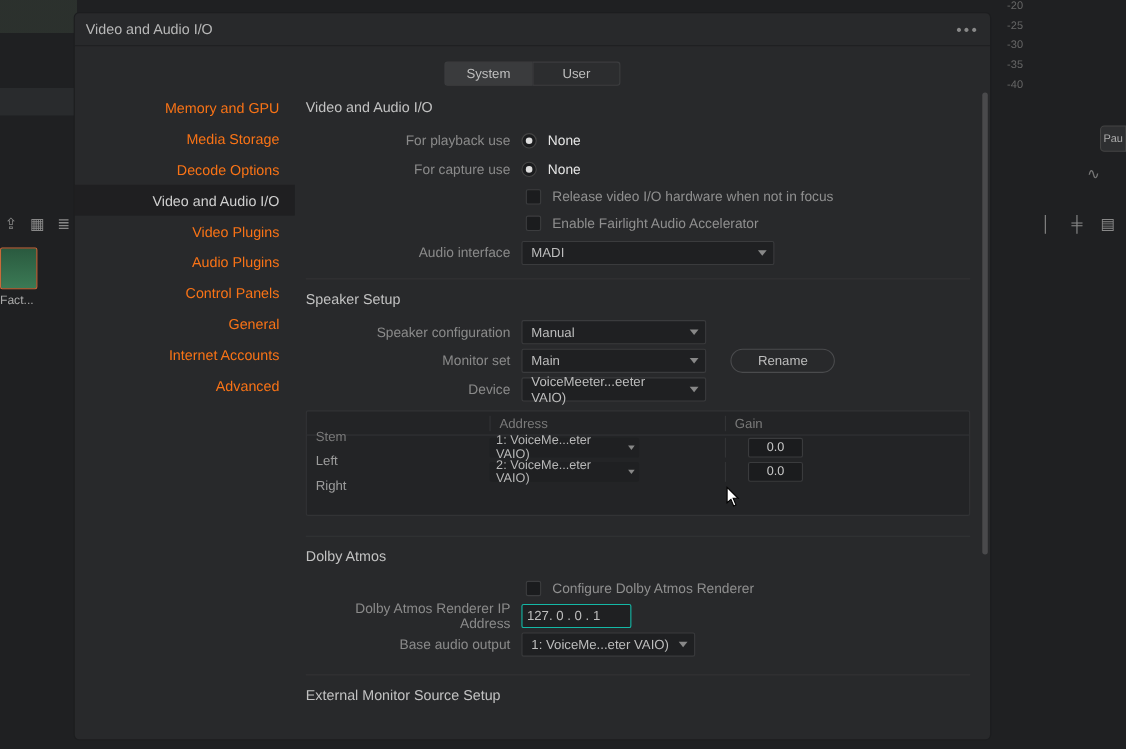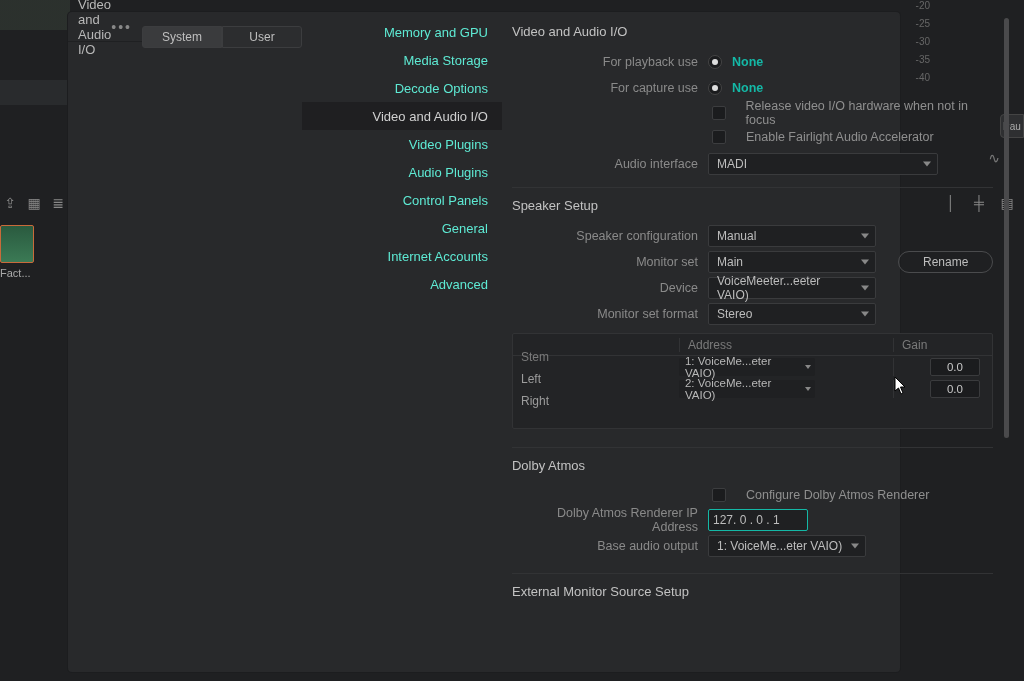--- a/index.html
+++ b/index.html
@@ -52,21 +52,21 @@
     position:absolute; top:190px; left:0; width:70px; height:26px;
     display:flex; gap:8px; align-items:center; color:#888; font-size:14px;
     padding-left:2px;
   }
   .bottom-toolbar span{display:inline-flex;align-items:center;justify-content:center;width:16px;height:16px;}
 
   
   .dialog {
     position:absolute; top:12px; left:68px; width:832px; height:660px;
     background:#28292b; border-radius:4px; box-shadow:0 0 0 1px #1c1d1f;
-    display:flex; flex-direction:row;
+    display:flex; flex-direction:column;
   }
   .titlebar {
     height:30px; display:flex; align-items:center; justify-content:space-between;
     padding:0 10px; border-bottom:1px solid #1f2022;
   }
   .title { color:#b8b8b8; font-size:13px; }
   .dots { color:#888; letter-spacing:2px; font-size:14px; cursor:pointer; }
 
   .tab-row {
     height:32px; display:flex; align-items:flex-end; justify-content:center;
@@ -81,21 +81,21 @@
   .tab:first-child{border-radius:3px 0 0 3px;}
   .tab:last-child{border-radius:0 3px 3px 0;}
 
   .body { display:flex; flex:1; min-height:0; }
   .sidebar {
     width:200px; padding-top:6px;
     display:flex; flex-direction:column;
   }
   .side-item {
     height:28px; display:flex; align-items:center; justify-content:flex-end;
-    padding-right:14px; color:#5eead4; font-size:13px; cursor:pointer;
+    padding-right:14px; color:#f97316; font-size:13px; cursor:pointer;
   }
   .side-item.active { background:#1f1f21; color:#d0d0d0; }
 
   .content {
     flex:1; overflow:hidden; position:relative;
     padding:6px 18px 0 10px;
   }
   .scrollbar {
     position:absolute; right:2px; top:6px; width:5px; height:620px;
     background:transparent;
@@ -111,27 +111,27 @@
   }
   .row .lbl {
     width:186px; text-align:right; color:#8a8a8a; font-size:12.5px;
   }
   .radio {
     width:14px; height:14px; border-radius:50%; background:#1b1c1e;
     display:inline-flex; align-items:center; justify-content:center;
     border:1px solid #444;
   }
   .radio .dot { width:6px; height:6px; border-radius:50%; background:#ddd; }
-  .val { color:#14b8a6; font-size:12.5px;font-weight:bold; }
+  .val { color:#e5e5e5; font-size:12.5px; }
 
   .checkbox {
     width:14px; height:14px; background:#1b1c1e; border:1px solid #3c3d3f;
     border-radius:2px; display:inline-block;
   }
-  .chk-row { display:flex; align-items:center; gap:20px; height:24px; margin-left:200px; }
+  .chk-row { display:flex; align-items:center; gap:10px; height:24px; margin-left:200px; }
   .chk-row .chk-label{ color:#8f8f8f; font-size:12.5px; }
 
   .select {
     height:22px; background:#1f2022; border:1px solid #3a3b3d; border-radius:2px;
     color:#bdbdbd; font-size:12px; display:flex; align-items:center;
     padding:0 22px 0 8px; position:relative; cursor:pointer;
   }
   .select .caret {
     position:absolute; right:6px; top:50%; transform:translateY(-50%);
     width:0;height:0;border-left:4px solid transparent;border-right:4px solid transparent;
@@ -163,21 +163,21 @@
     display:flex;align-items:center;padding:0 18px 0 6px;position:relative;color:#b8b8b8;
     font-size:11.5px;
   }
   .stem-row .mini-select .caret{
     position:absolute;right:4px;top:50%;transform:translateY(-50%);
     width:0;height:0;border-left:3px solid transparent;border-right:3px solid transparent;border-top:4px solid #888;
   }
   .gain-box{
     width:50px;height:18px;background:#1b1c1e;border:1px solid #3a3b3d;border-radius:2px;
     color:#c8c8c8;text-align:center;font-size:11.5px;display:flex;align-items:center;justify-content:center;
-    margin-left:26px;
+    margin-left:10px;
   }
   .stem-pad{height:28px;}
 
   .textfield{
     height:22px;width:170px;background:#1f2022;border:1px solid #14b8a6;border-radius:2px;
     color:#bdbdbd;font-size:12px;padding:0 4px;display:flex;align-items:center;
   }
 
   .cursor-arrow{
     position:absolute; width:14px; height:20px; pointer-events:none;
@@ -299,27 +299,20 @@
         </div>
         <div class="pill-btn">Rename</div>
       </div>
       <div class="row">
         <div class="lbl">Device</div>
         <div class="select w-168">
           <span>VoiceMeeter...eeter VAIO)</span>
             <span class="caret"></span>
         </div>
       </div>
-      <div class="row">
-        <div class="lbl">Monitor set format</div>
-        <div class="select w-168">
-          <span>Stereo</span>
-            <span class="caret"></span>
-        </div>
-      </div>
 
       <div class="stem-table">
         <div class="stem-head">
           <div class="c1">Stem</div>
           <div class="c2">Address</div>
           <div class="c3">Gain</div>
         </div>
         <div class="stem-row">
           <div class="c1">Left</div>
           <div class="c2">

